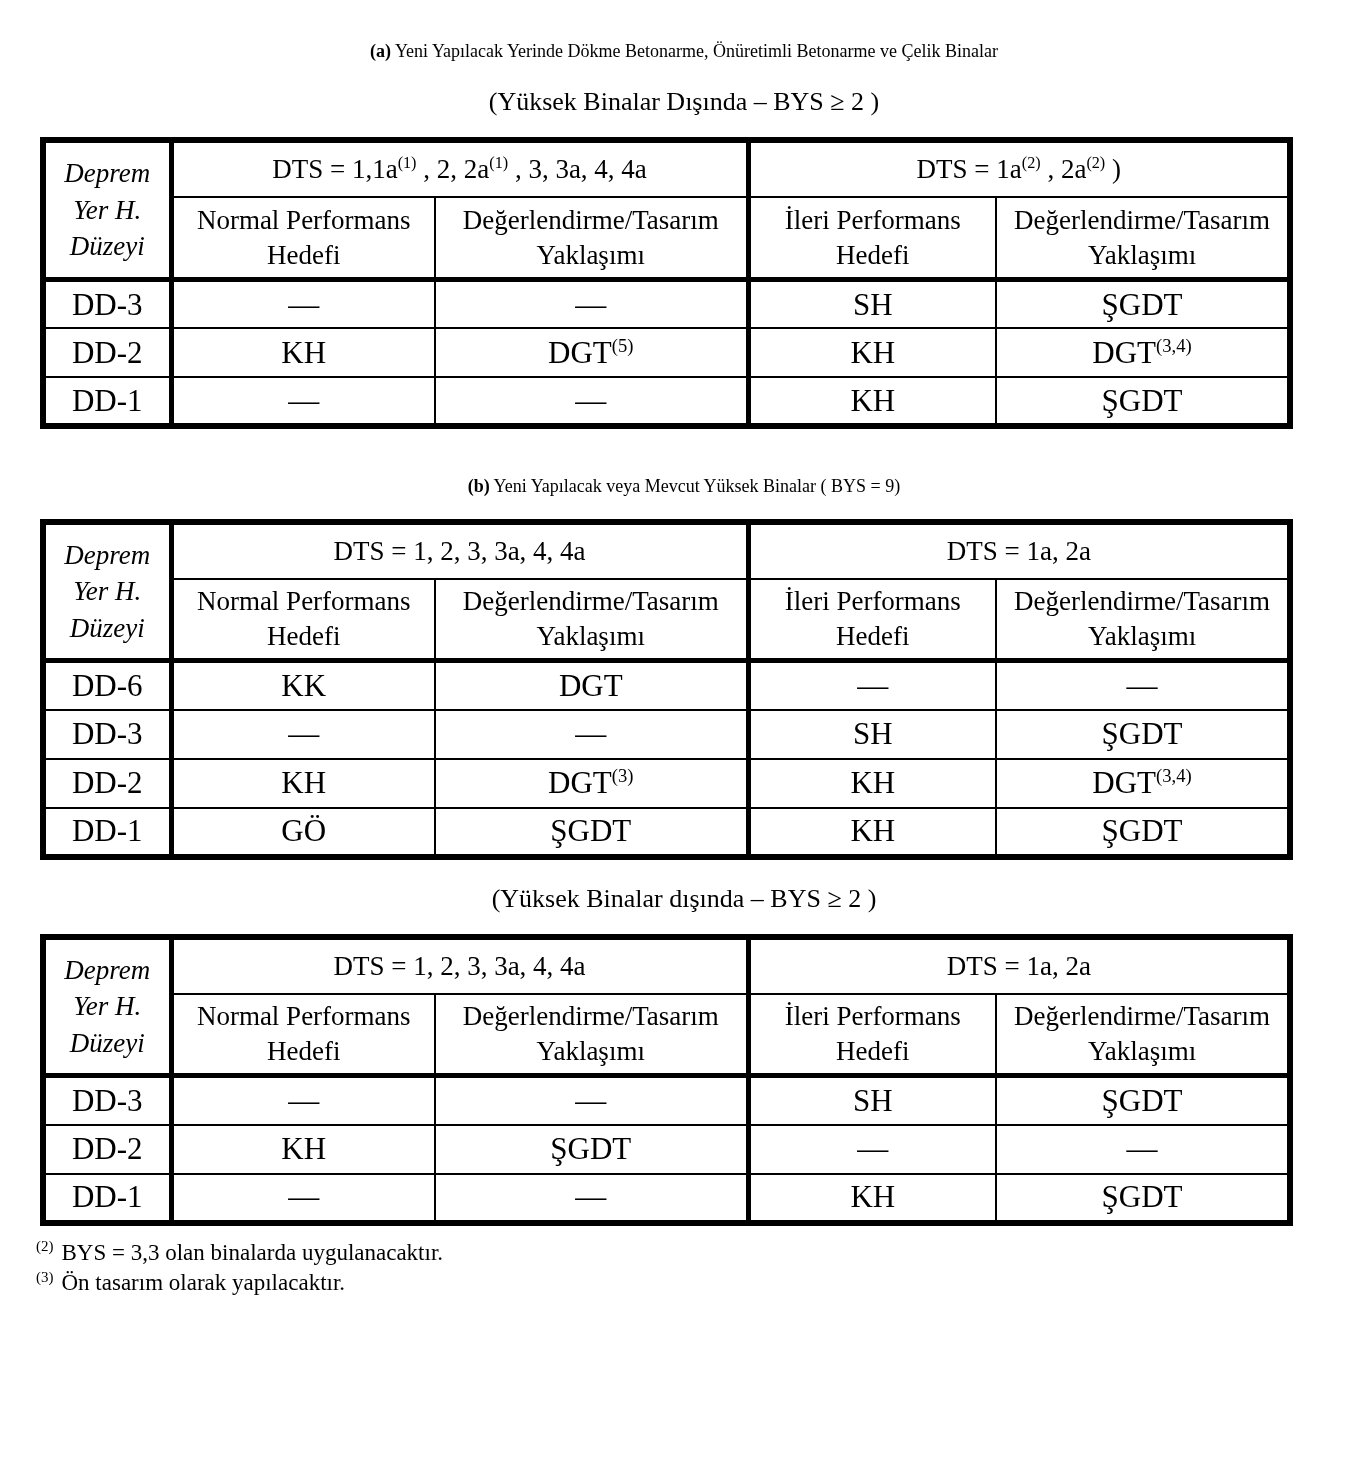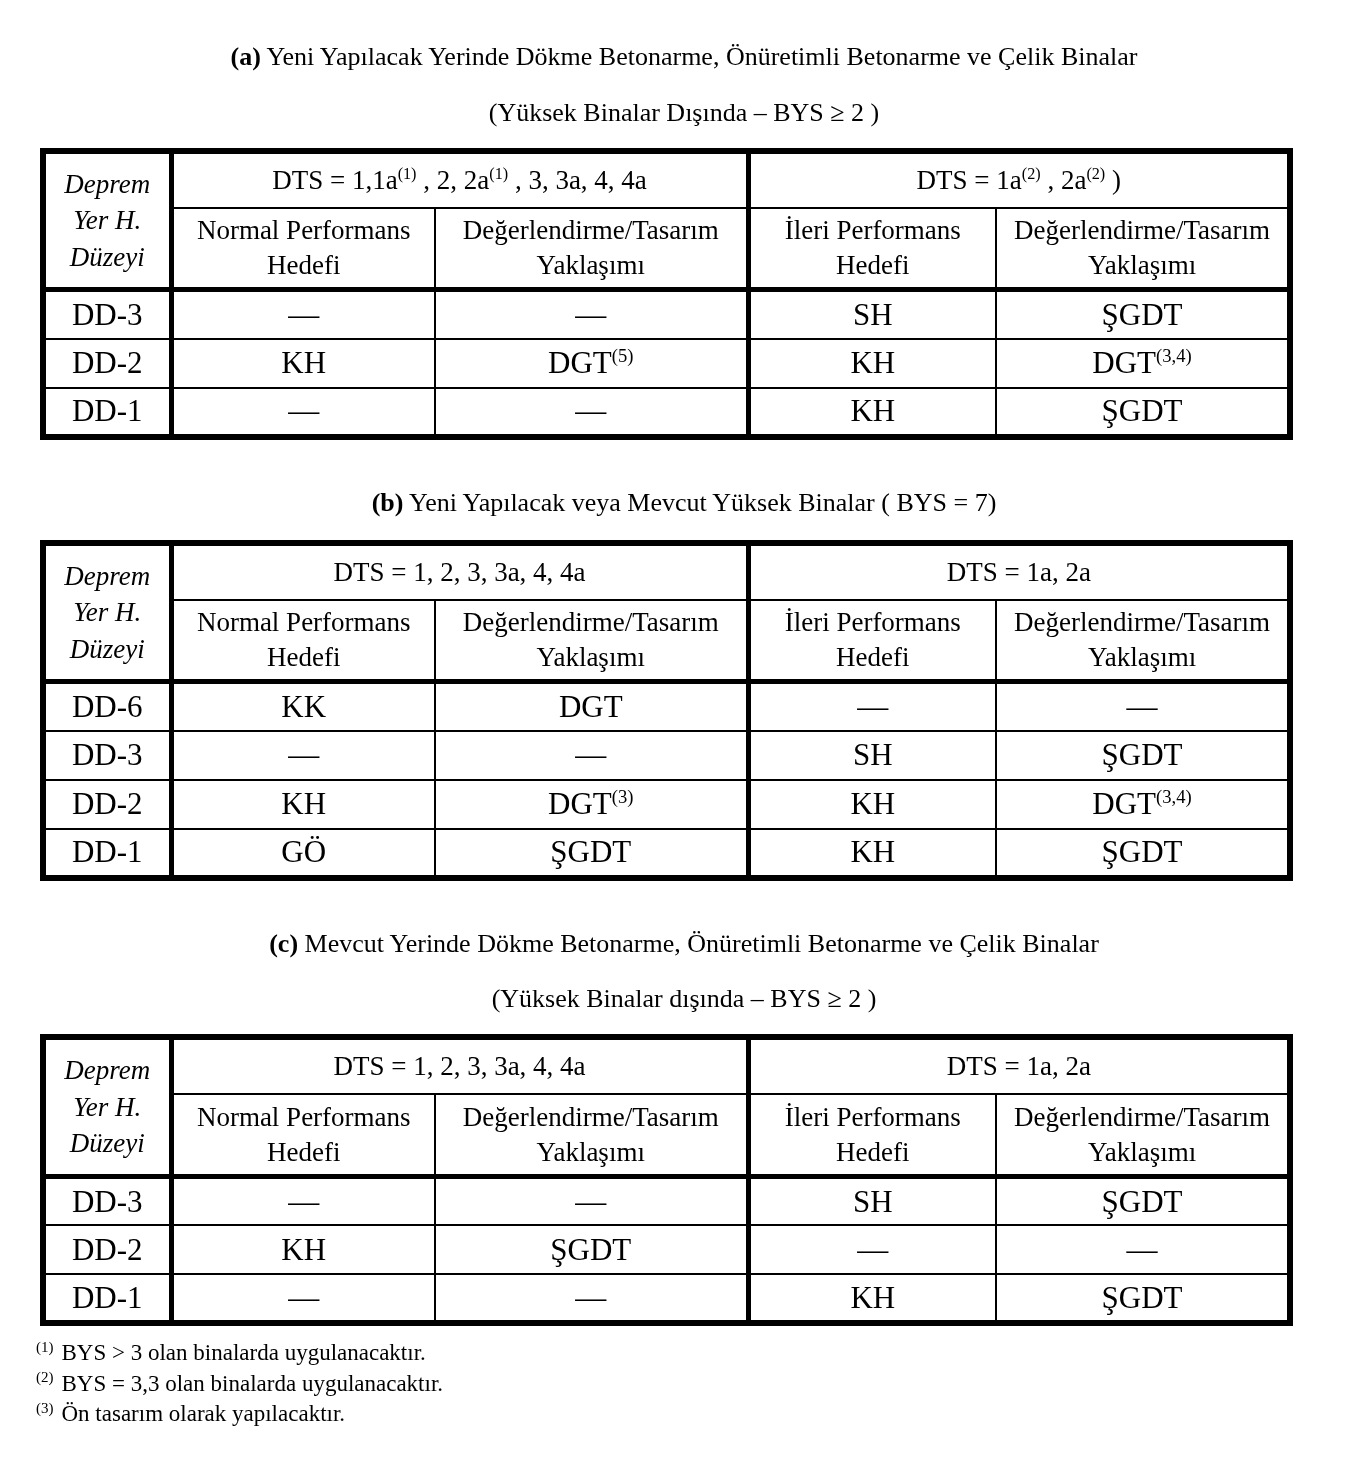--- a/index.html
+++ b/index.html
@@ -14,21 +14,21 @@
 
   .doc-title {
     text-align: center;
     font-weight: bold;
     font-size: 31px;
     line-height: 1.42;
   }
 
   .section-caption {
     text-align: center;
-    font-size: 26px;
+    font-size: 18px;
     margin-top: 26px;
     line-height: 1.3;
   }
   .section-caption .label { font-weight: bold; }
   .section-subcaption {
     text-align: center;
     font-size: 26px;
     margin-top: 24px;
   }
 
@@ -136,21 +136,21 @@
         <td class="thickR">DD-1</td>
         <td>—</td>
         <td class="thickR">—</td>
         <td>KH</td>
         <td>ŞGDT</td>
       </tr>
     </tbody>
   </table>
 
   <div class="section-caption" style="margin-top:46px;">
-    <span class="label">(b)</span><span> Yeni Yapılacak veya Mevcut Yüksek Binalar ( BYS = 7)</span>
+    <span class="label">(b)</span><span> Yeni Yapılacak veya Mevcut Yüksek Binalar ( BYS = 9)</span>
   </div>
 
   <table class="perf">
     <colgroup>
         <col class="c0">
         <col class="c1">
         <col class="c2">
         <col class="c3">
         <col class="c4">
       </colgroup>
@@ -196,23 +196,20 @@
       <tr class="datarow">
         <td class="thickR">DD-1</td>
         <td>GÖ</td>
         <td class="thickR">ŞGDT</td>
         <td>KH</td>
         <td>ŞGDT</td>
       </tr>
     </tbody>
   </table>
 
-  <div class="section-caption" style="margin-top:46px;">
-    <span class="label">(c)</span><span> Mevcut Yerinde Dökme Betonarme, Önüretimli Betonarme ve Çelik Binalar</span>
-  </div>
   <div class="section-subcaption">(Yüksek Binalar dışında –  BYS ≥ 2 )</div>
 
   <table class="perf">
     <colgroup>
         <col class="c0">
         <col class="c1">
         <col class="c2">
         <col class="c3">
         <col class="c4">
       </colgroup>
@@ -253,23 +250,20 @@
         <td>—</td>
         <td class="thickR">—</td>
         <td>KH</td>
         <td>ŞGDT</td>
       </tr>
     </tbody>
   </table>
 
   <div class="footnotes">
     <div class="footnote">
-      <span class="fmark">(1)</span><span>BYS &gt; 3  olan binalarda uygulanacaktır.</span>
-    </div>
-    <div class="footnote">
       <span class="fmark">(2)</span><span>BYS = 3,3  olan binalarda uygulanacaktır.</span>
     </div>
     <div class="footnote">
       <span class="fmark">(3)</span><span>Ön tasarım olarak yapılacaktır.</span>
     </div>
 
   </div>
 
 </div>
 

